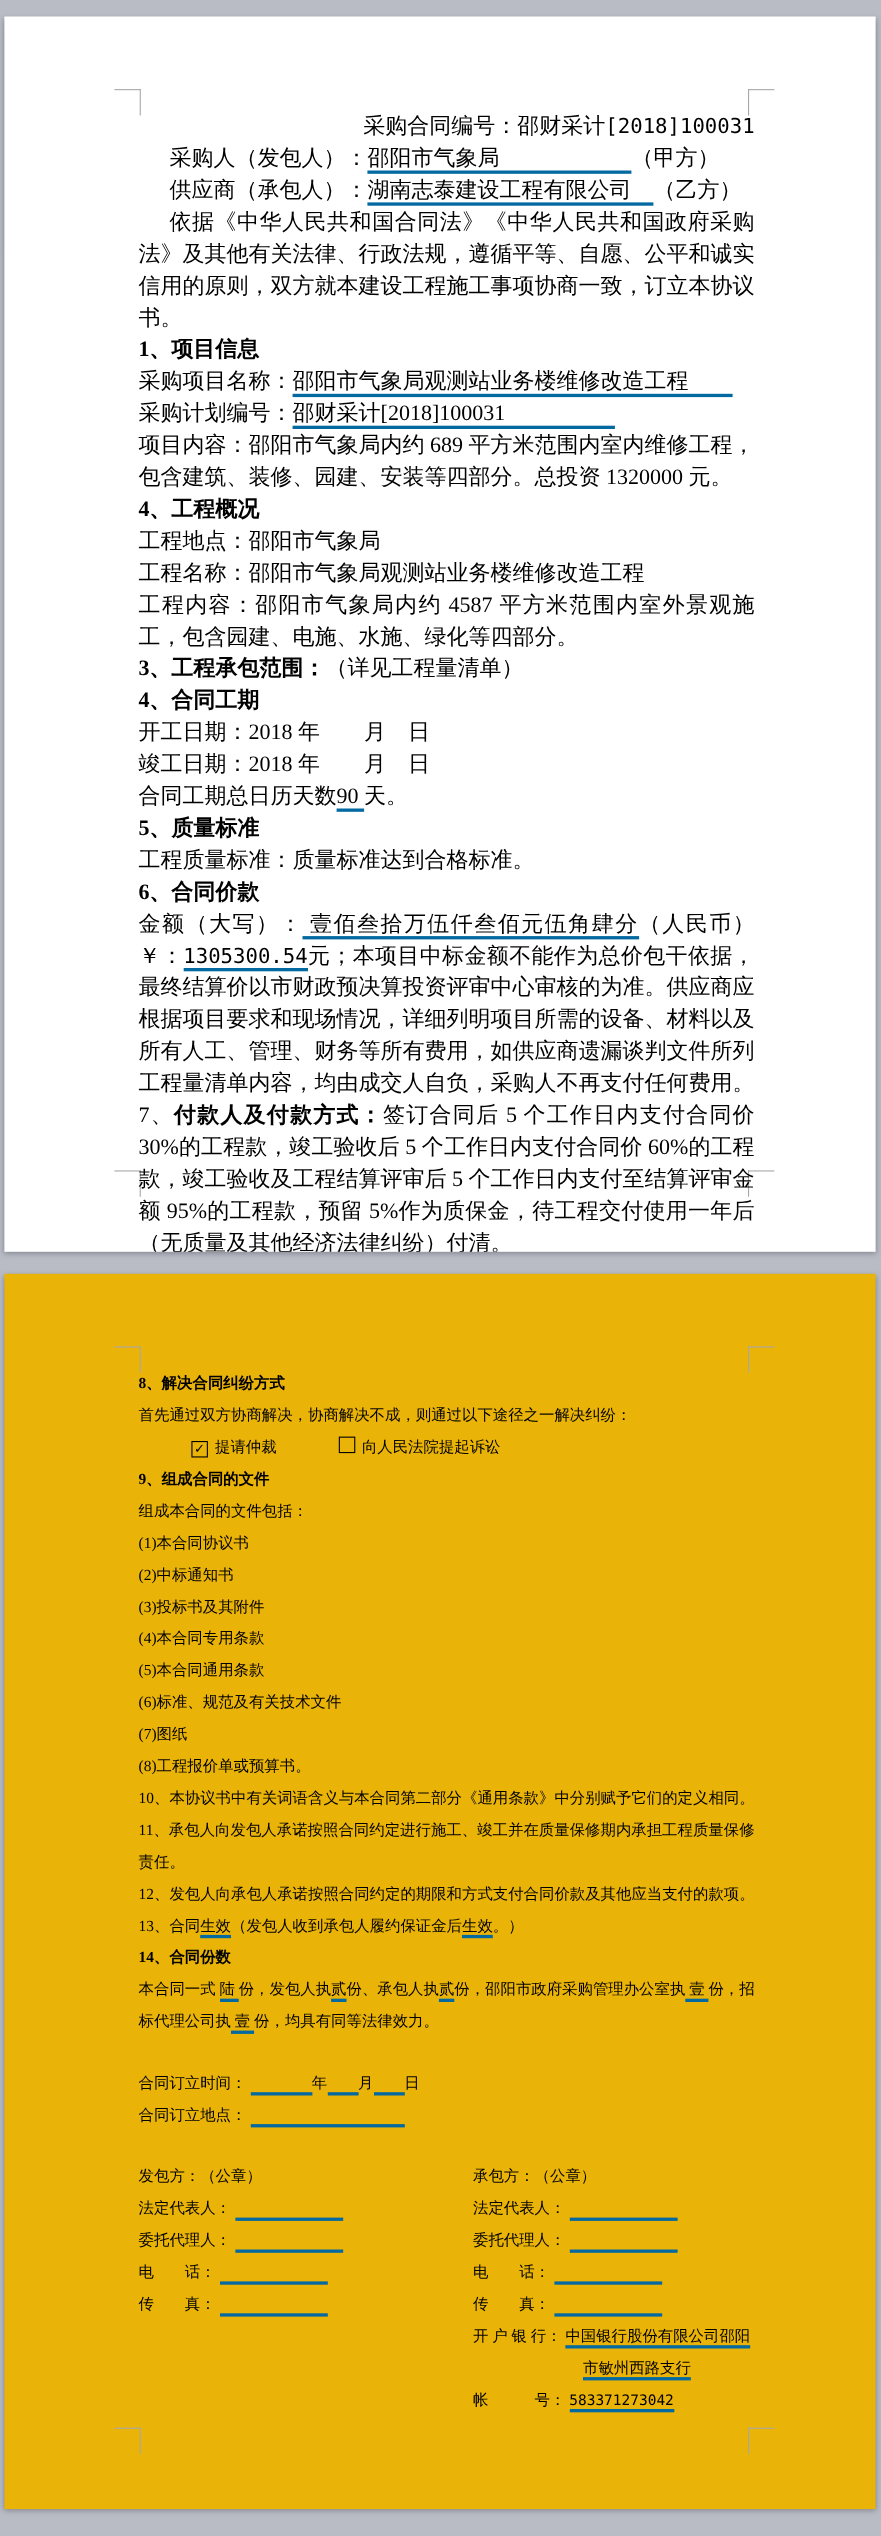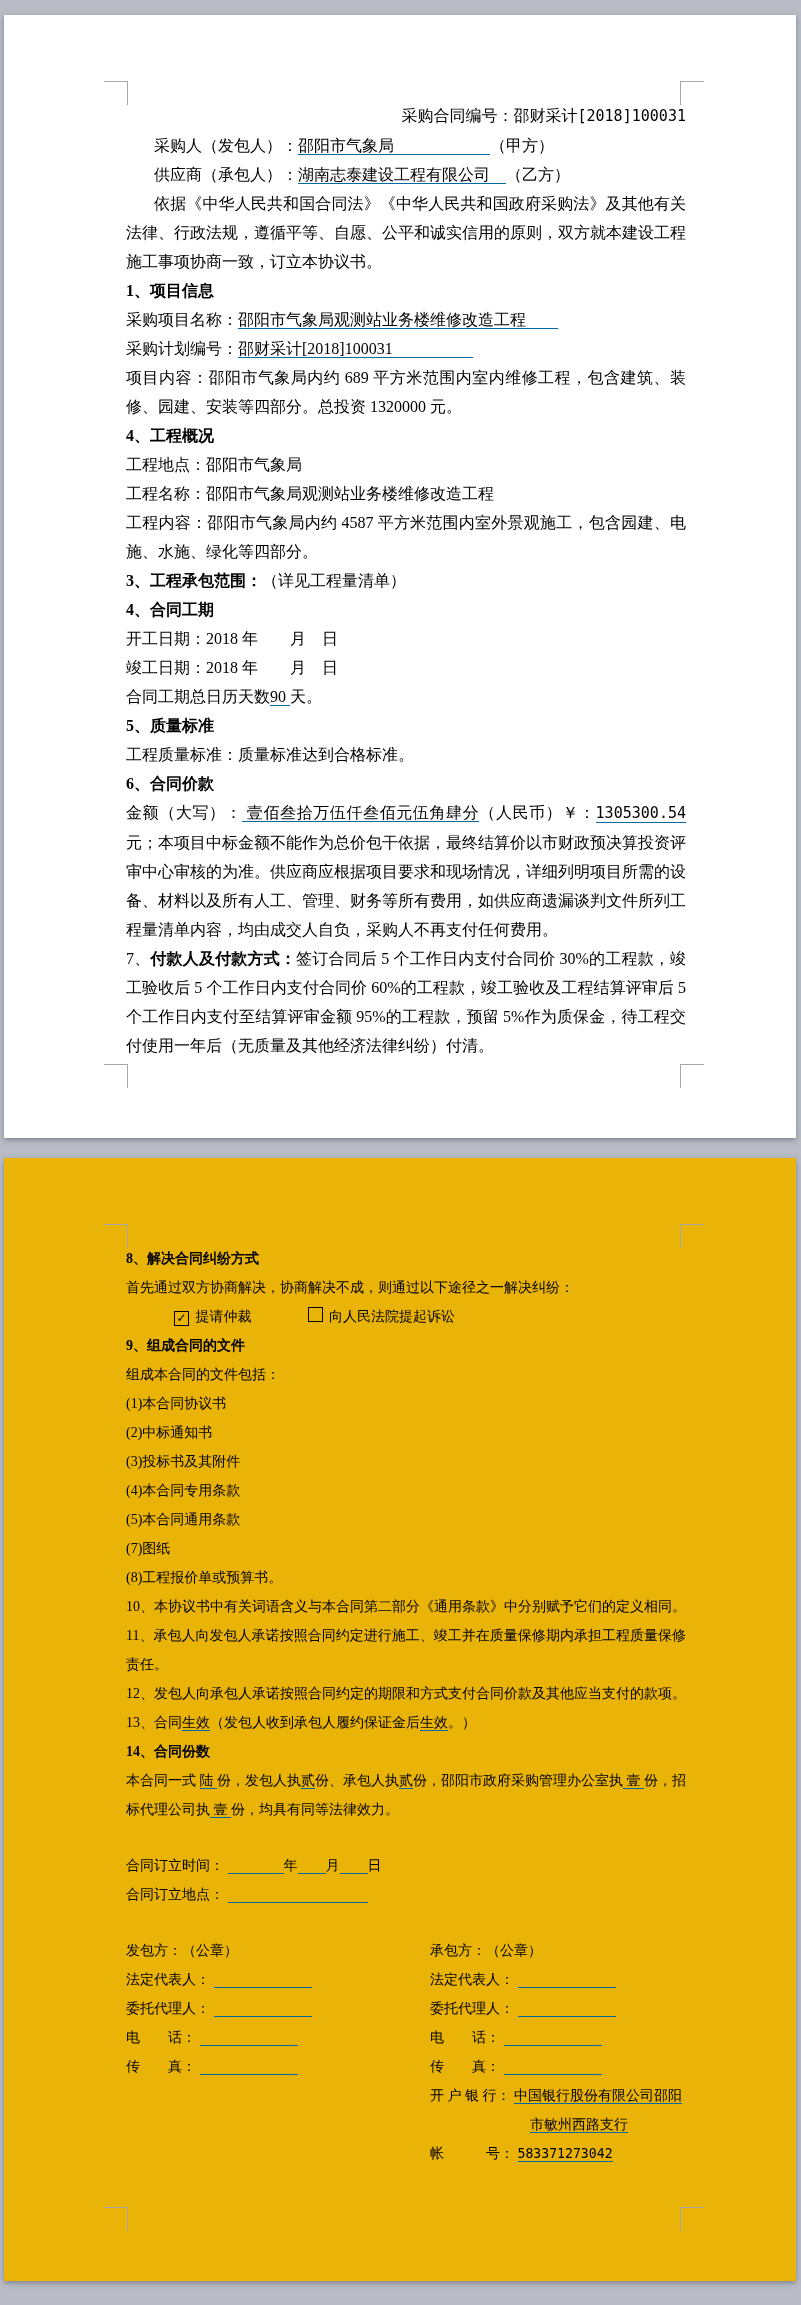--- a/index.html
+++ b/index.html
@@ -18,31 +18,31 @@
     box-shadow:0 2px 5px rgba(80,85,100,.55);
     overflow:hidden;
   }
   .page + .page{margin-top:20px;}
   
   .content{
     position:absolute;
     left:122px;
     top:86px;
     width:560px;
-    font-size:16px;
+    font-size:20px;
     line-height:29px;
     text-align:justify;
   }
   .content.c2{font-size:14px;}
   .line{min-height:29px;}
   .right{text-align:right;}
   .ind{text-indent:28px;}
   .ind3{text-indent:48px;}
   .gap{height:27px;}
-  .u{border-bottom:1px solid #0369a1;}
+  .u{border-bottom:3px solid #0369a1;}
   .b{font-weight:bold;}
   .m{font-family:"DejaVu Sans Mono","Liberation Mono",monospace;font-size:0.94em;}
   
   .cols{display:flex;gap:24px;}
   .col-left{width:280px;flex:none;}
   .col-right{flex:1;}
   .r-ind{padding-left:100px;}
   
   .cbx{
     display:inline-block;
@@ -111,20 +111,21 @@
         <div class="line"><span class="b">8、解决合同纠纷方式</span></div>
         <div class="line"><span>首先通过双方协商解决，协商解决不成，则通过以下途径之一解决纠纷：</span></div>
         <div class="line ind3"><span class="cbx">✓</span><span> 提请仲裁　　　　</span><span class="cbx"></span><span> 向人民法院提起诉讼</span></div>
         <div class="line"><span class="b">9、组成合同的文件</span></div>
         <div class="line"><span>组成本合同的文件包括：</span></div>
         <div class="line"><span>(1)本合同协议书</span></div>
         <div class="line"><span>(2)中标通知书</span></div>
         <div class="line"><span>(3)投标书及其附件</span></div>
         <div class="line"><span>(4)本合同专用条款</span></div>
         <div class="line"><span>(5)本合同通用条款</span></div>
+        <div class="line"><span>(6)标准、规范及有关技术文件</span></div>
         <div class="line"><span>(7)图纸</span></div>
         <div class="line"><span>(8)工程报价单或预算书。</span></div>
         <div class="line"><span>10、本协议书中有关词语含义与本合同第二部分《通用条款》中分别赋予它们的定义相同。</span></div>
         <div class="line"><span>11、承包人向发包人承诺按照合同约定进行施工、竣工并在质量保修期内承担工程质量保修责任。</span></div>
         <div class="line"><span>12、发包人向承包人承诺按照合同约定的期限和方式支付合同价款及其他应当支付的款项。</span></div>
         <div class="line"><span>13、合同</span><span class="u">生效</span><span>（发包人收到承包人履约保证金后</span><span class="u">生效</span><span>。）</span></div>
         <div class="line"><span class="b">14、合同份数</span></div>
         <div class="line"><span>本合同一式 </span><span class="u">陆 </span><span>份，发包人执</span><span class="u">贰</span><span>份、承包人执</span><span class="u">贰</span><span>份，邵阳市政府采购管理办公室执</span><span class="u"> 壹 </span><span>份，招标代理公司执</span><span class="u"> 壹 </span><span>份，均具有同等法律效力。</span></div>
         <div class="gap"></div>
         <div class="line"><span>合同订立时间： </span><span class="u">　　　　</span><span>年</span><span class="u">　　</span><span>月</span><span class="u">　　</span><span>日</span></div>

